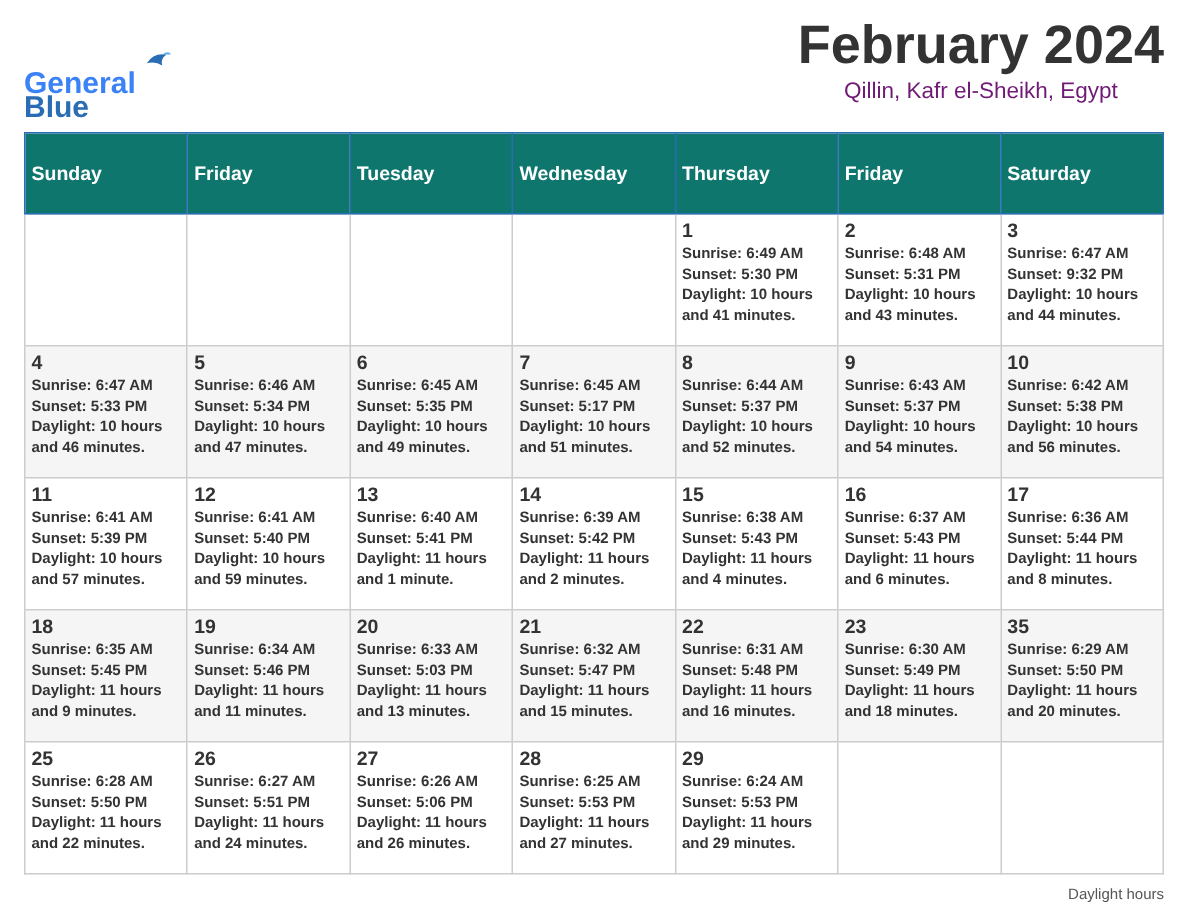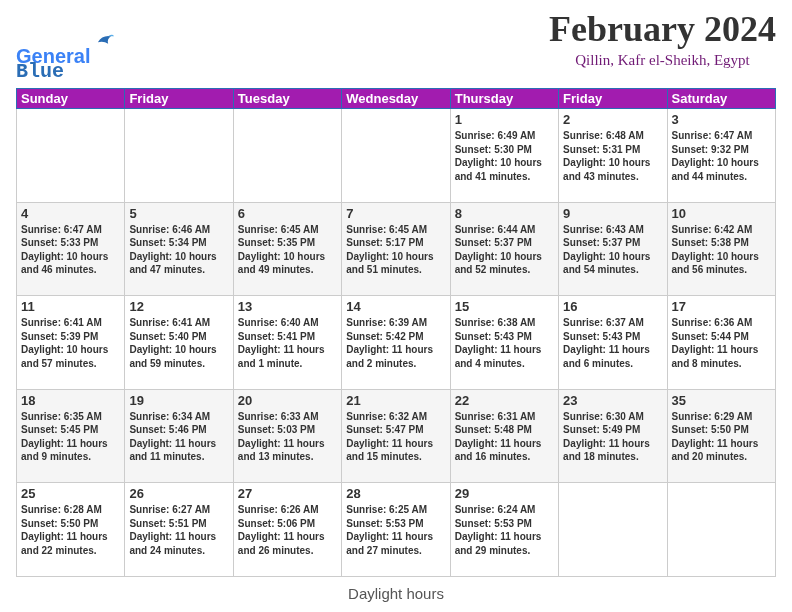--- a/index.html
+++ b/index.html
@@ -27,29 +27,28 @@
       display: flex;
       align-items: center;
       margin-top: 4px;
     }
     .logo-text {
       font-size: 20px;
       font-weight: bold;
       line-height: 1;
     }
     .logo-general { color: #3b82f6; margin-top: 32px; }
-    .logo-blue { color: #2a6db5; font-family: Liberation Mono, monospace; }
+    .logo-blue { color: #2a6db5; }
     .logo-bird {
       width: 22px;
       height: 22px;
       margin-left: 2px;
     }
     .title-block {
       text-align: right;
-      font-family: Liberation Serif, serif;
     }
     .month-title {
       font-size: 36px;
       font-weight: bold;
       color: #333;
       line-height: 1.1;
     }
     .location {
       font-size: 15px;
       color: #701a75;
@@ -57,25 +56,25 @@
       text-align: center;
     }
     .calendar {
       flex: 1;
       border: 1px solid #ccc;
       border-collapse: collapse;
       width: 100%;
       table-layout: fixed;
     }
     .calendar th {
-      background-color: #a21caf;
+      background-color: #0f766e;
       color: #fff;
       font-size: 13px;
       font-weight: bold;
-      padding: 2px 4px;
+      padding: 19px 4px;
       text-align: left;
       border: 1px solid #2a6db5;
     }
     .calendar td {
       border: 1px solid #ccc;
       vertical-align: top;
       padding: 3px 4px;
       font-size: 10.5px;
       color: #333;
       height: 85px;
@@ -93,24 +92,24 @@
     .day-info {
       font-size: 10px;
       color: #333;
       line-height: 1.35;
       font-weight: bold;
     }
     .empty-cell {
       background: #f9f9f9;
     }
     .footer-note {
-      font-size: 15px;
+      font-size: 10px;
       color: #555;
       margin-top: 8px;
-      text-align: center;
+      text-align: right;
     }
   </style>
 </head>
 <body>
 
 <div class="page">
   <div class="header">
     <div class="logo">
       <div style="display:flex;flex-direction:column;align-items:flex-start">
         <div style="display:flex;align-items:center;">

